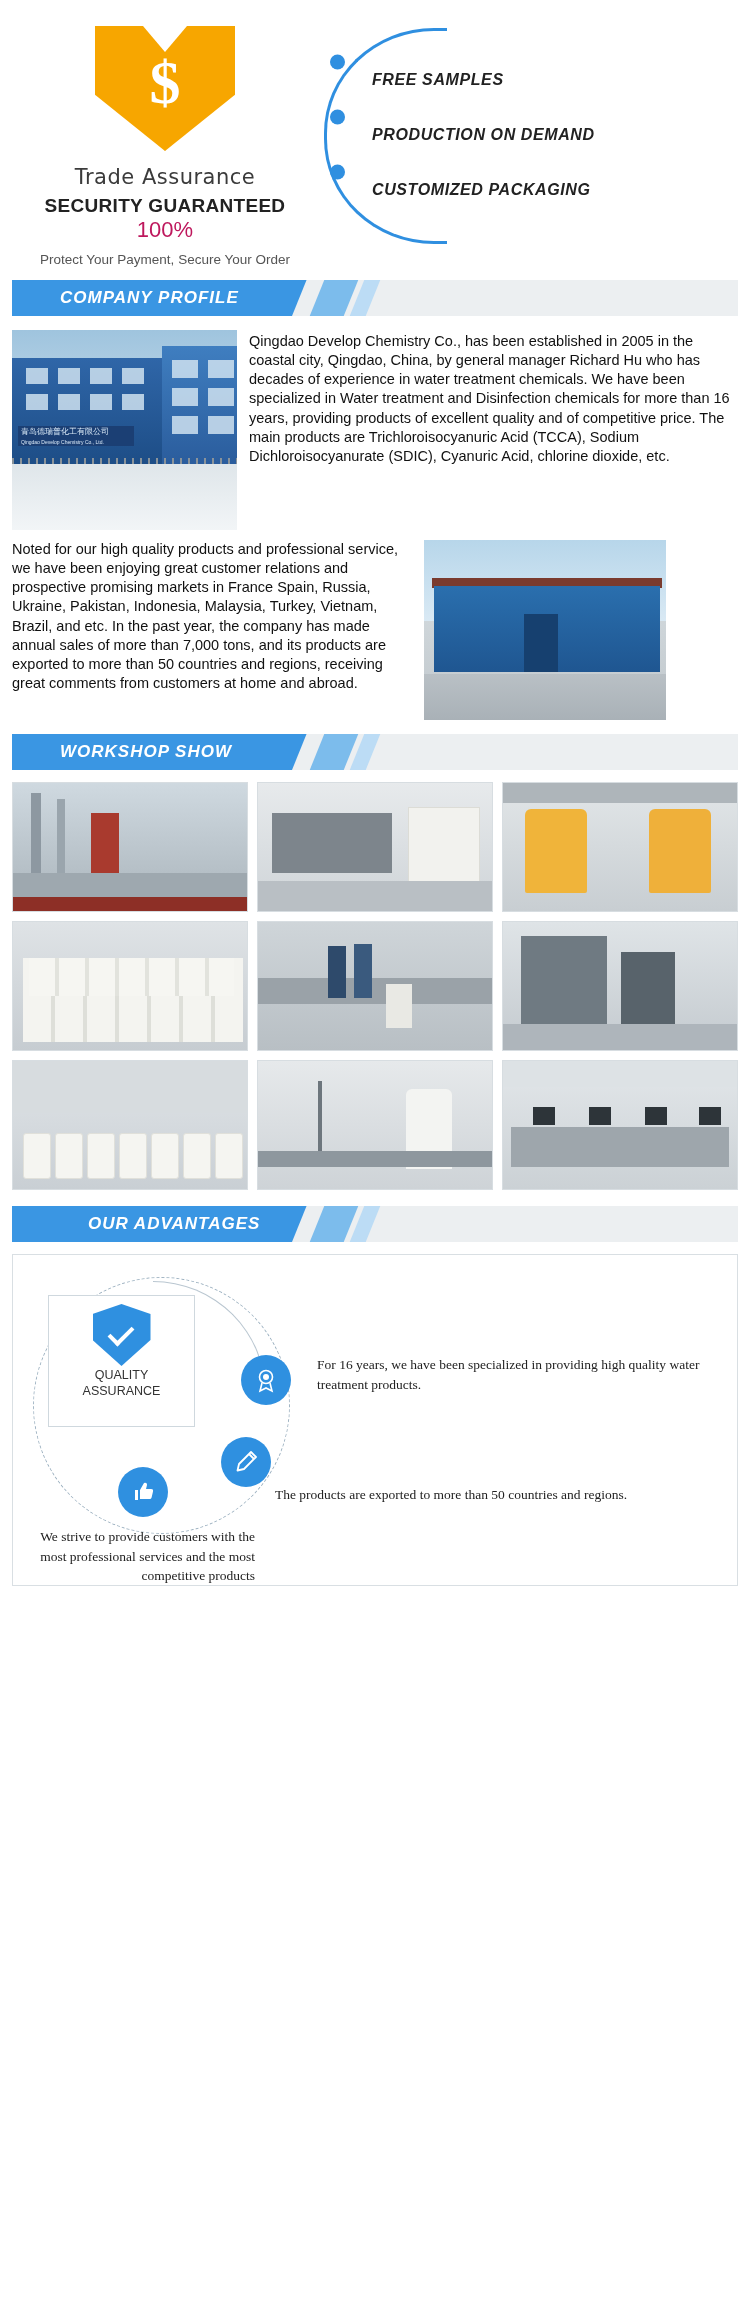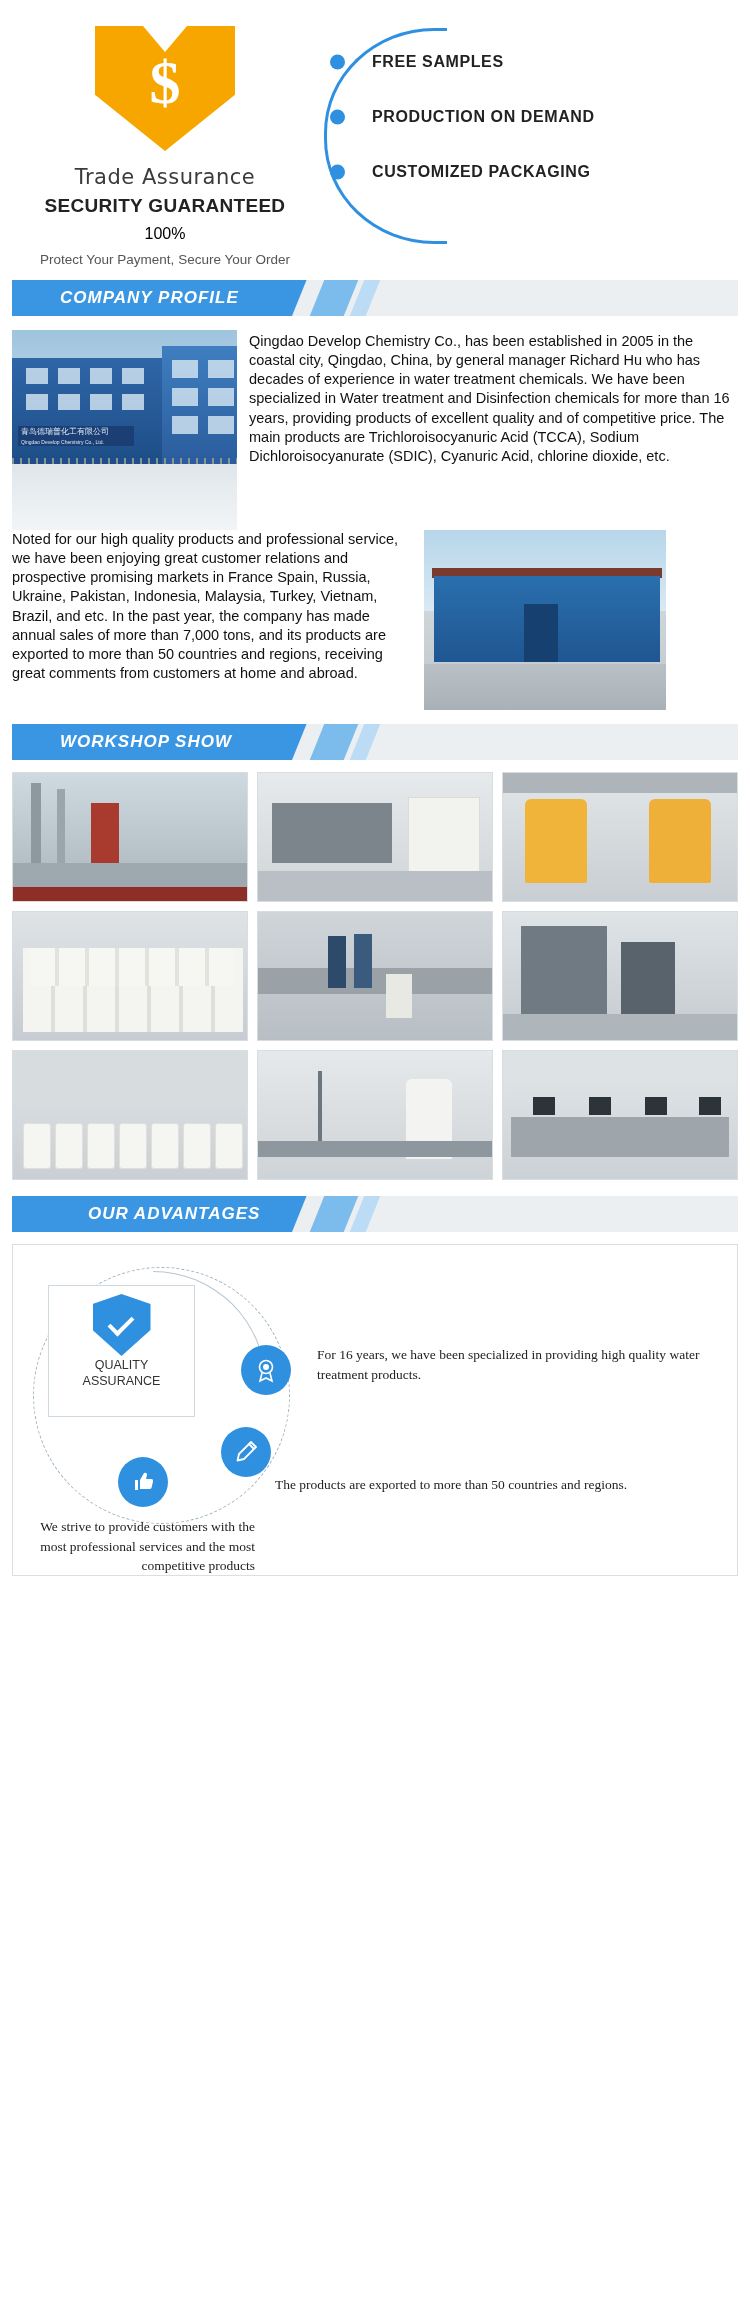--- a/index.html
+++ b/index.html
@@ -63,23 +63,22 @@
     letter-spacing:.5px;
   }
   .ta-sub{
     margin-top:6px;
     font-size:19px;
     font-weight:bold;
     color:#222222;
     letter-spacing:.3px;
   }
   .ta-pct{
-    margin-top:8px;
-    font-size:16px;
-    color:#000000;
+    font-size:22px;
+    color:#be185d;
   }
   .ta-note{
     margin-top:9px;
     font-size:13.5px;
     color:#555555;
   }
 
   .ta-right{
     flex:1;
     position:relative;
@@ -97,22 +96,23 @@
   }
   .ta-list{
     position:relative;
     margin:0;padding:0;
     list-style:none;
   }
   .ta-item{
     position:relative;
     height:55px;
     display:flex;
-    align-items:center;
+    align-items:flex-end;
     padding-left:42px;
+    font-style:italic;
   }
   .ta-dot{
     position:absolute;
     left:0;top:50%;
     transform:translateY(-50%);
     width:15px;height:15px;border-radius:50%;
     background:#2f8fe0;
   }
   .ta-text{
     font-size:16px;
@@ -184,20 +184,21 @@
     font-size:14.5px;
     line-height:1.32;
     color:#111111;
     flex:1;
     padding-top:2px;
   }
   .prow2{
     display:flex;
     gap:12px;
     align-items:flex-start;
+    margin-top:10px;
   }
   .ptext2{
     font-size:14.5px;
     line-height:1.32;
     color:#111111;
     width:400px;
     flex:none;
   }
 
   

